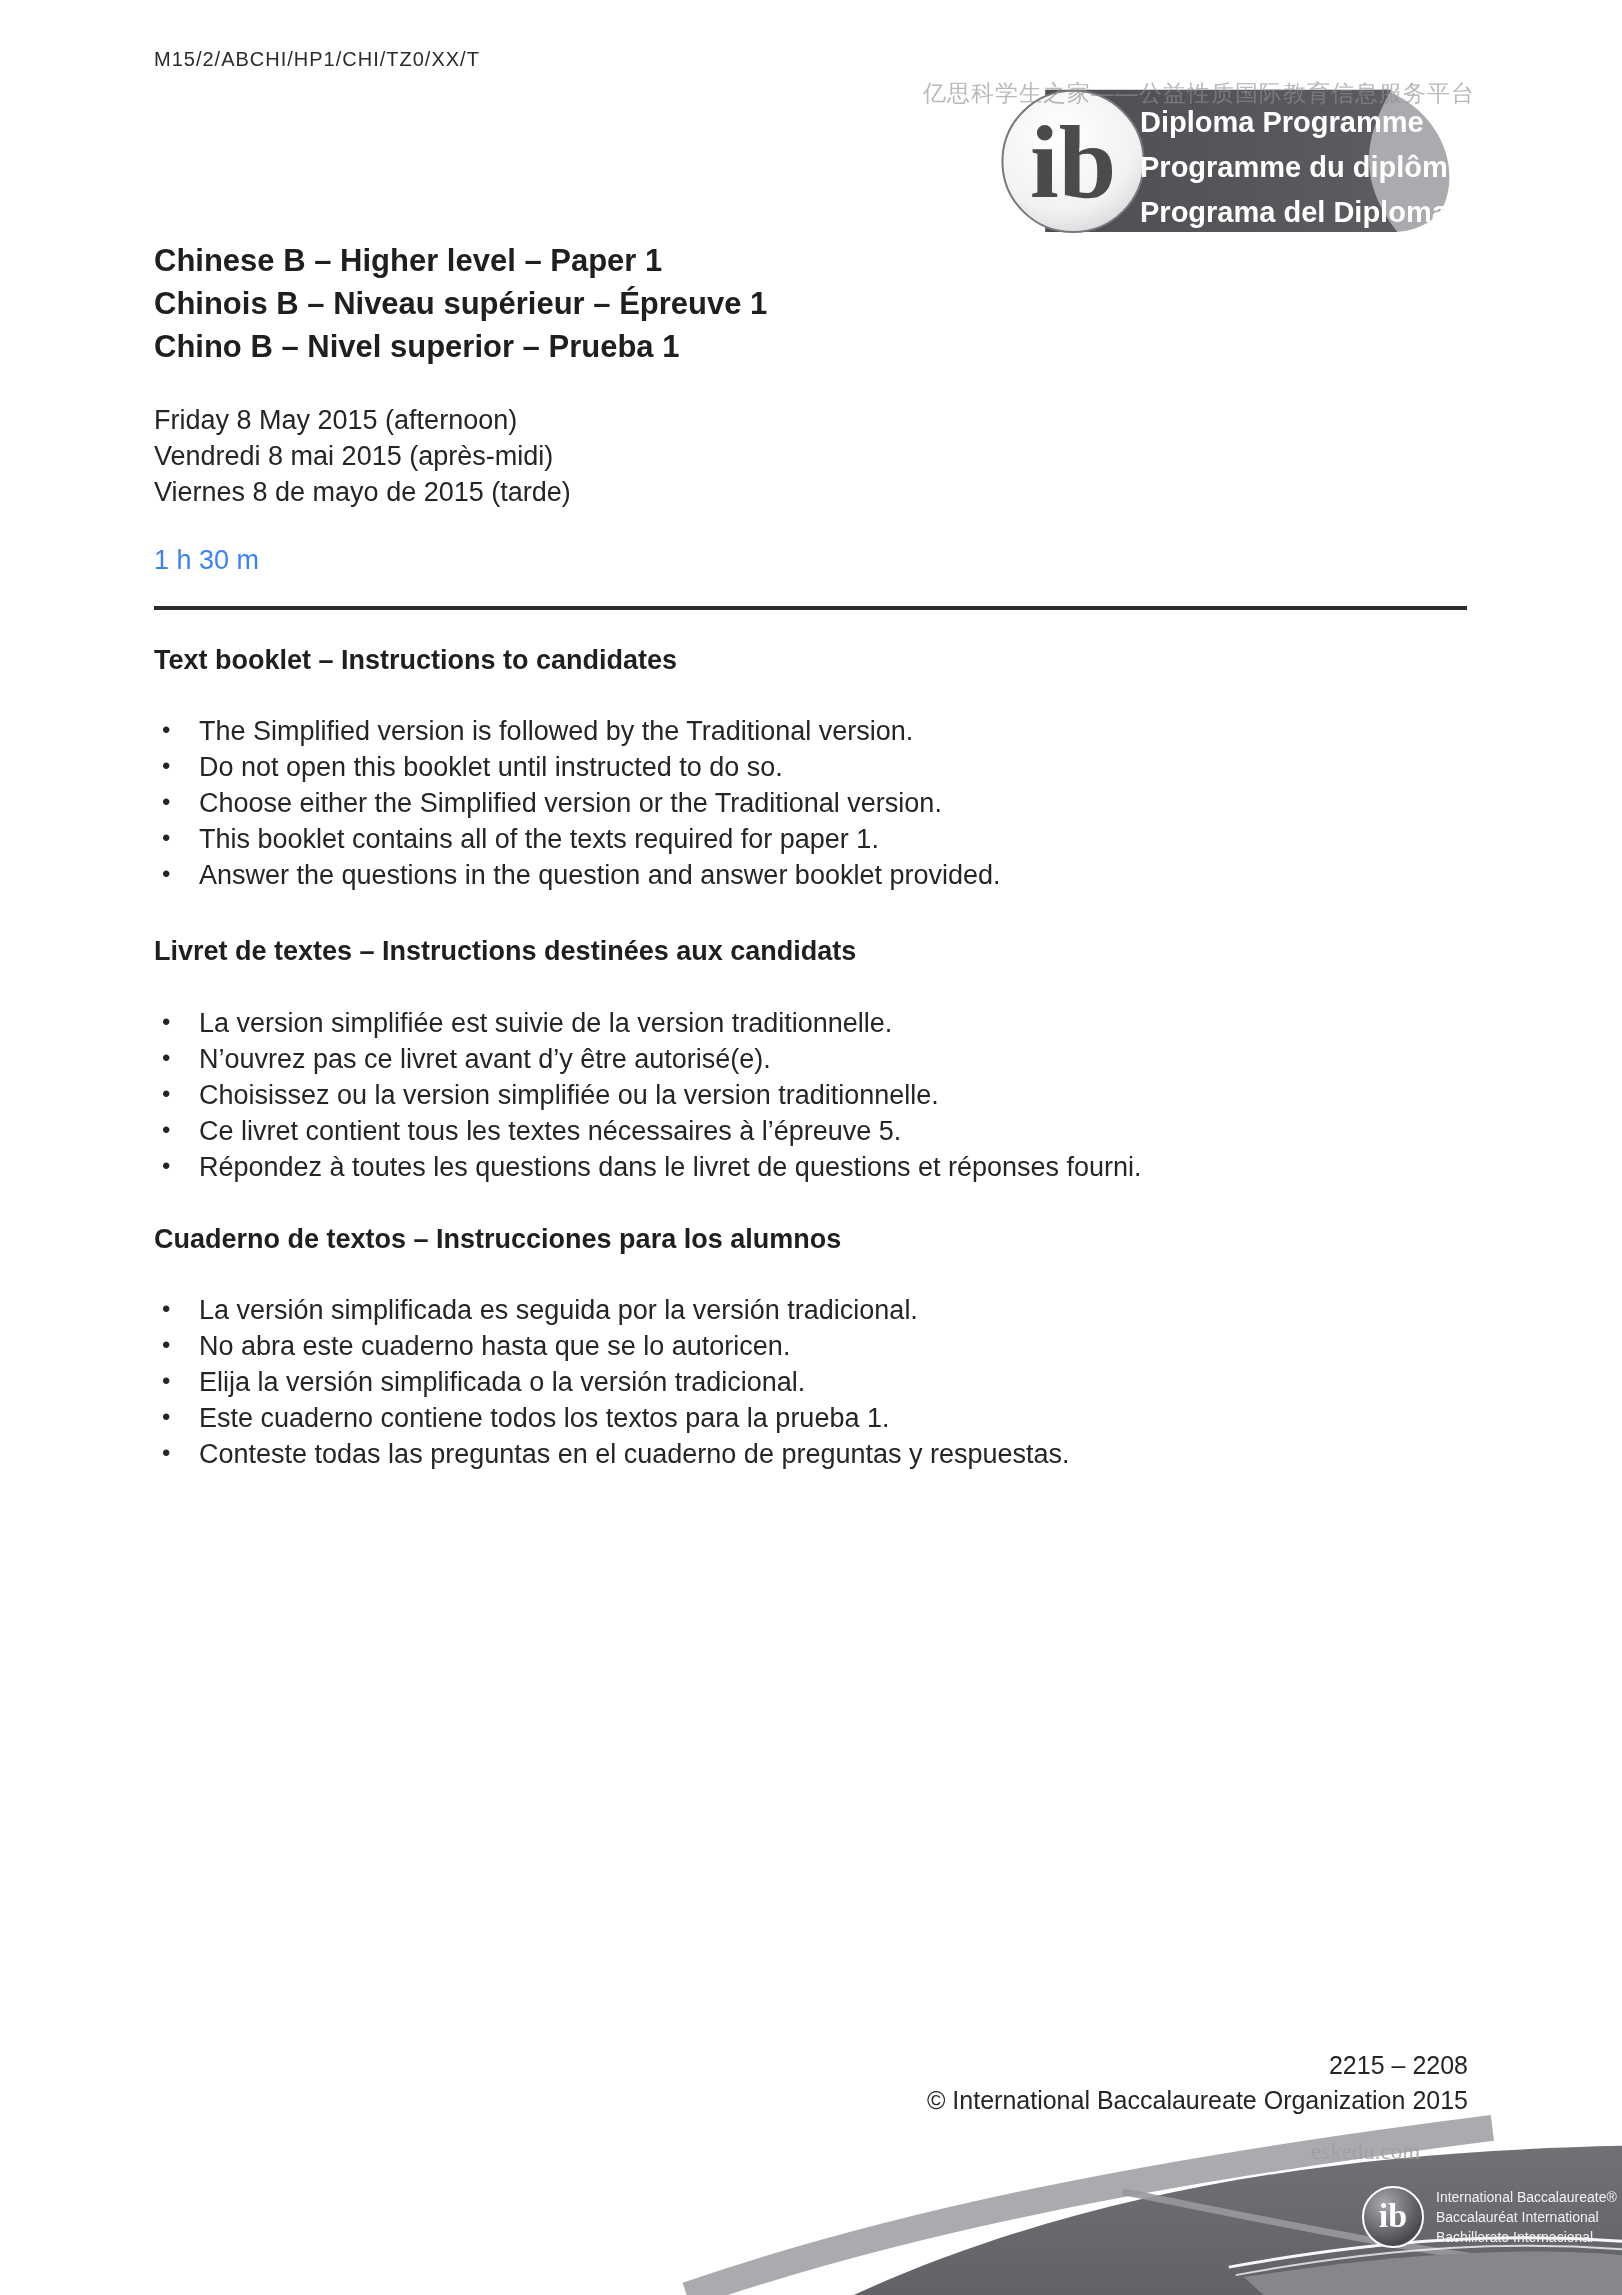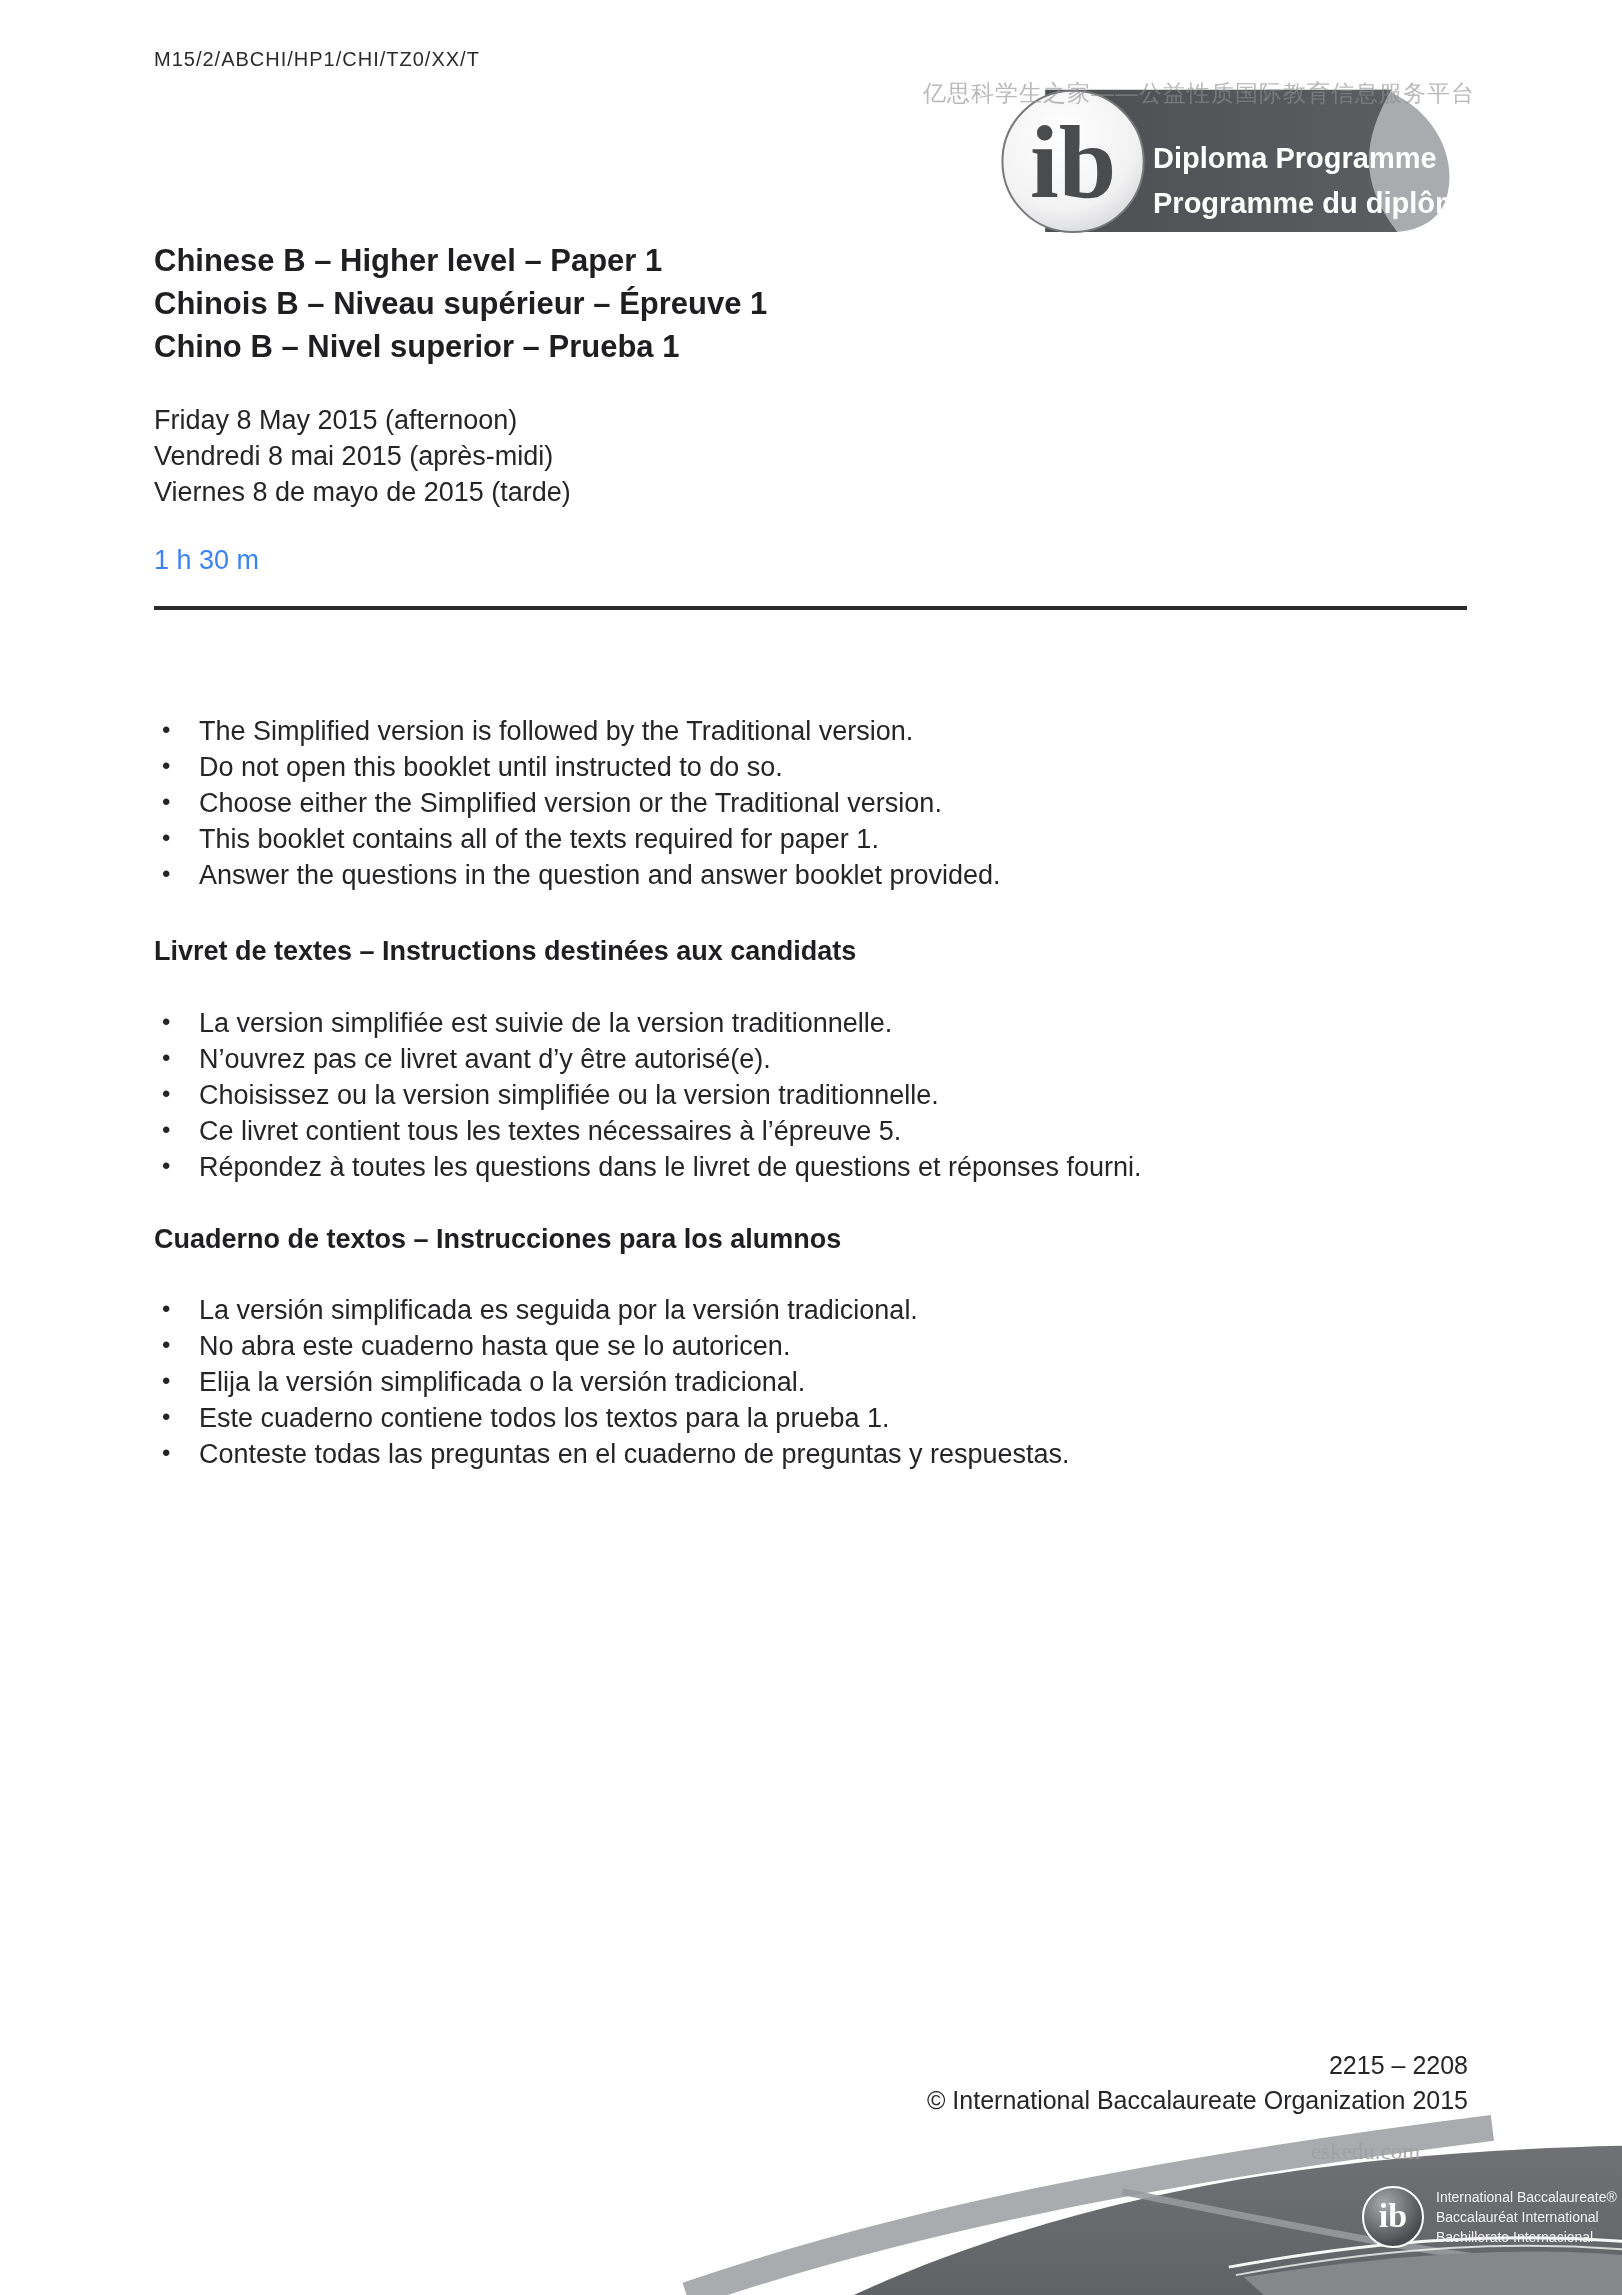--- a/index.html
+++ b/index.html
@@ -7,21 +7,21 @@
     position:relative;width:1623px;height:2295px;background:#ffffff;
     font-family:"Liberation Sans", sans-serif;color:#222224;overflow:hidden;
     margin:0 auto;
   }
   .paper-code{
     position:absolute;left:154px;top:48px;font-size:20px;letter-spacing:1px;color:#2b2b2d;
   }
   
   .ib-header{position:absolute;left:896px;top:50px;width:572px;height:199px;}
   .hdr-art{position:absolute;left:0;top:0;}
-  .hdr-lines{position:absolute;left:257px;top:50px;width:259px;margin-top:36px;}
+  .hdr-lines{position:absolute;left:244px;top:50px;width:259px;}
   .hdr-line{font-size:29px;line-height:45px;font-weight:bold;color:#ffffff;white-space:nowrap;}
   .wm-top{
     position:absolute;left:923px;top:78px;font-size:23px;letter-spacing:1px;
     color:#8f8f90;opacity:.62;white-space:nowrap;z-index:5;
   }
   
   .title-block{position:absolute;left:154px;top:239px;}
   .title-line{font-size:31px;font-weight:bold;line-height:43px;color:#1f1f21;white-space:nowrap;}
   .date-block{position:absolute;left:154px;top:402px;}
   .date-line{font-size:27px;line-height:36px;color:#252527;white-space:nowrap;}
@@ -97,20 +97,21 @@
 
   <div class="date-block">
     <div class="date-line">Friday 8 May 2015 (afternoon)</div>
     <div class="date-line">Vendredi 8 mai 2015 (après-midi)</div>
     <div class="date-line">Viernes 8 de mayo de 2015 (tarde)</div>
   </div>
   <div class="duration">1 h 30 m</div>
 
   <div class="rule"></div>
 
+  <div class="sec-heading" style="top:645px">Text booklet – Instructions to candidates</div>
   <div class="bullets" style="top:716px">
     <div class="bullet-row">
         <span class="bullet-dot">•</span>
         <span class="bullet-text">The Simplified version is followed by the Traditional version.</span>
       </div>
     <div class="bullet-row">
         <span class="bullet-dot">•</span>
         <span class="bullet-text">Do not open this booklet until instructed to do so.</span>
       </div>
     <div class="bullet-row">

